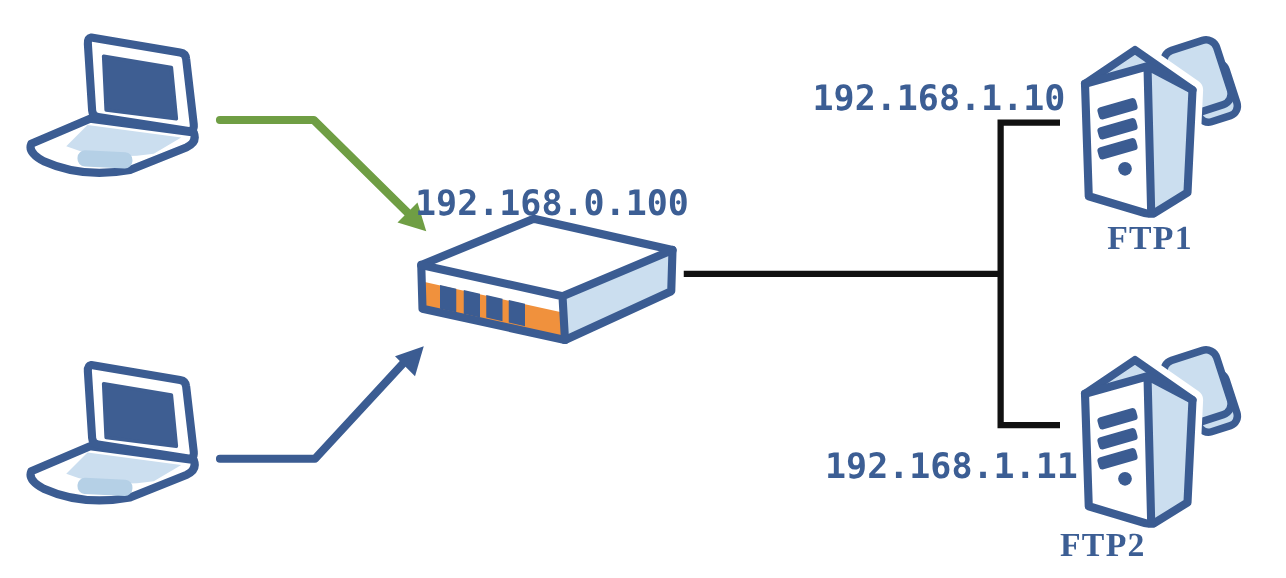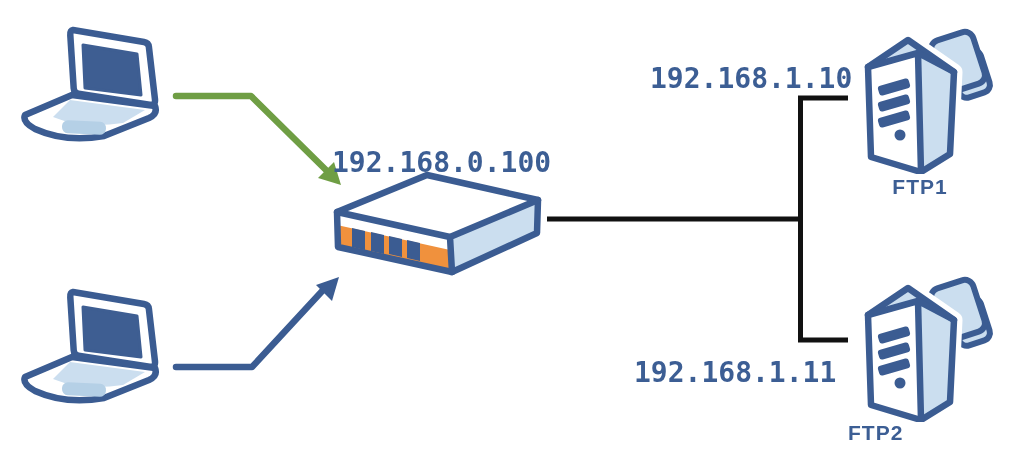--- a/index.html
+++ b/index.html
@@ -16,23 +16,23 @@
     color:var(--label-blue,#3c5e94);
     white-space:nowrap;
     line-height:1.2;
   }
   .mono{
     font-family:"DejaVu Sans Mono","Liberation Mono",monospace;
     font-weight:bold;
     font-size:28px;
   }
   .srvname{
-    font-family:Liberation Sans, sans-serif;
+    font-family:Liberation Serif, serif;
     font-weight:600;
-    font-size:21px;
+    font-size:27px;
     letter-spacing:1px;
   }
   
   .st-blue{stroke:var(--outline-blue,#3b5c92);stroke-width:6.5;stroke-linejoin:round;stroke-linecap:round;fill:none;}
   .f-white{fill:#ffffff;}
   .f-lblue{fill:var(--light-blue,#cbdeef);}
   .f-lblue2{fill:var(--light-blue-2,#b5d0e6);}
   .f-screen{fill:var(--screen-blue,#3e5e92);}
   .f-orange{fill:var(--orange,#f0913d);}
   .f-blue{fill:var(--outline-blue,#3b5c92);}
@@ -135,19 +135,19 @@
   </svg>
 
   <svg width="146" height="152" viewBox="0 0 146 152" style="left:854px;top:270px">
     <use href="#sym-server"></use>
   </svg>
 
   <div class="lbl mono" style="left:332px;top:146px;width:200px;text-align:right">192.168.0.100</div>
 
   <div class="lbl mono" style="left:650px;top:62px;width:202px;text-align:right">192.168.1.10</div>
 
-  <div class="lbl mono" style="left:634px;top:356px;width:202px;text-align:right">192.168.1.11</div>
+  <div class="lbl mono" style="left:660px;top:356px;width:202px;text-align:right">192.168.1.11</div>
 
   <div class="lbl srvname" style="left:858px;top:174px;width:124px;text-align:center">FTP1</div>
 
   <div class="lbl srvname" style="left:848px;top:420px;width:124px;">FTP2</div>
 
 </div>
 
 </body></html>

